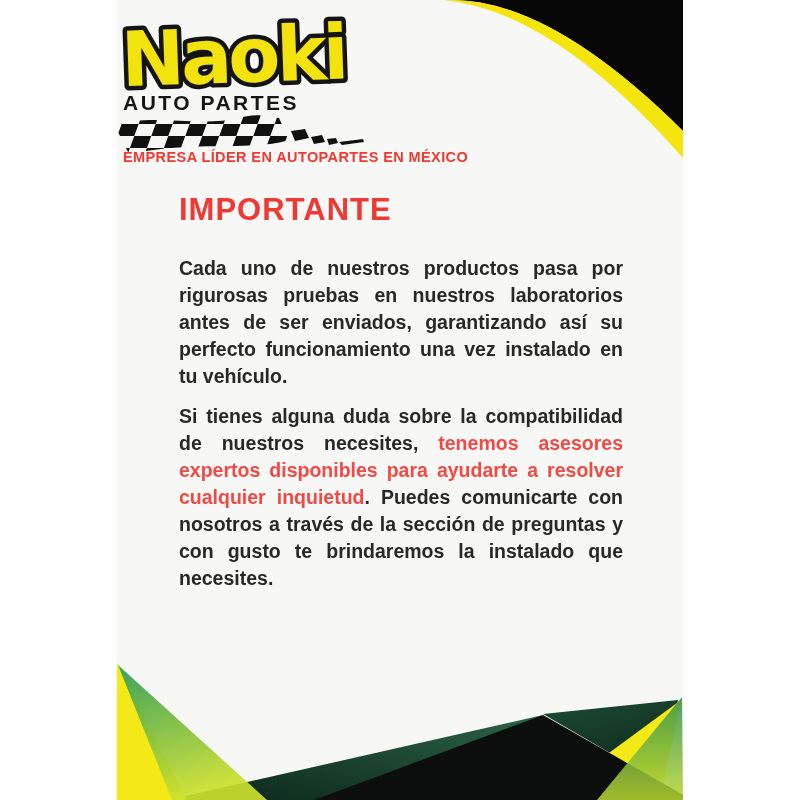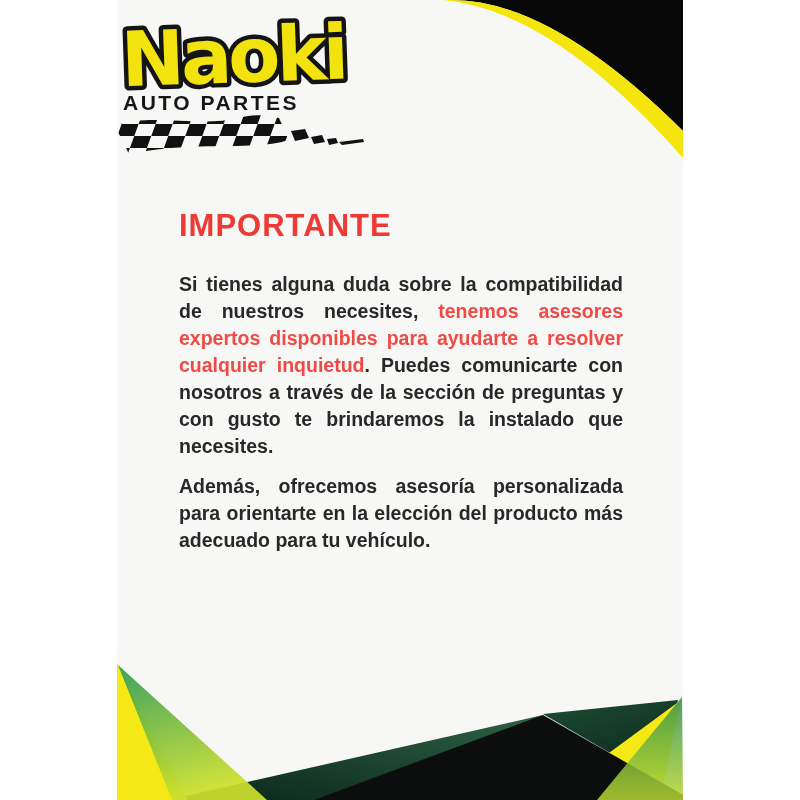--- a/index.html
+++ b/index.html
@@ -19,21 +19,21 @@
     letter-spacing:2.5px;white-space:nowrap;text-align:center;
   }
   .flag-svg{left:-8px;top:112px;}
   .brand-tagline{
     left:6px;top:149px;font-size:14.5px;font-weight:700;
     color:var(--accent_red,#e23a31);letter-spacing:.4px;white-space:nowrap;
   }
   
   .text-col{left:62px;top:192px;width:444px;}
   .heading{
-    margin:16px 0 27px 0;font-size:31px;font-weight:800;letter-spacing:1px;
+    margin:0 0 27px 0;font-size:31px;font-weight:800;letter-spacing:1px;
     color:var(--accent_red,#ee3a34);
   }
   .para{
     margin:0 0 13px 0;font-size:19.5px;line-height:27px;font-weight:700;
     color:var(--body_text,#282828);text-align:justify;
   }
   .hl{color:var(--highlight_red,#ef4a45);}
   
   .deco-top{right:0;top:0;}
   .deco-bottom{left:0;top:640px;}
@@ -63,30 +63,31 @@
     </defs>
     <path d="M6,14 C40,0 90,16 130,6 C150,1 160,4 170,6 L180,28 C140,40 90,28 20,42 Z" fill="url(#chk)"></path>
     <g fill="#111">
       <path d="M182,19 l14,-2 4,9 -14,3 z"></path>
       <path d="M202,25 l11,-2 3,7 -11,2 z"></path>
       <path d="M218,27 l9,-1 2,5 -9,2 z"></path>
       <path d="M230,30 l24,-3 1,3 -22,3 z"></path>
     </g>
   </svg>
 
+  <div class="abs brand-tagline">EMPRESA LÍDER  EN AUTOPARTES EN MÉXICO</div>
 
   <div class="abs text-col">
     <h1 class="heading">IMPORTANTE</h1>
 
+    <p class="para">
+      <span>Cada uno de nuestros productos pasa por rigurosas pruebas en nuestros laboratorios antes de ser enviados, garantizando así su perfecto funcionamiento una vez instalado en tu vehículo.</span>
+    </p>
 
     <p class="para"><span>Si tienes alguna duda sobre la compatibilidad de nuestros necesites, </span><span class="hl">tenemos asesores expertos disponibles para ayudarte a resolver cualquier inquietud</span><span>. Puedes comunicarte con nosotros a través de la sección de preguntas y con gusto te brindaremos la instalado que necesites.</span></p>
 
-    <p class="para">
-      <span>Además, ofrecemos asesoría personalizada para orientarte en la elección del producto más adecuado para tu vehículo.</span>
-    </p>
   </div>
 
   <svg class="abs deco-bottom" width="566" height="160" viewBox="0 0 566 160" aria-hidden="true">
     <defs>
       <linearGradient id="gLeftGreen" x1="0" y1="0" x2="0.3" y2="1">
         <stop offset="0" stop-color="#2f9b55"></stop>
         <stop offset="1" stop-color="#cadf2e"></stop>
       </linearGradient>
       <linearGradient id="gBand" x1="1" y1="0" x2="0" y2="1">
         <stop offset="0" stop-color="#2e6347"></stop>

